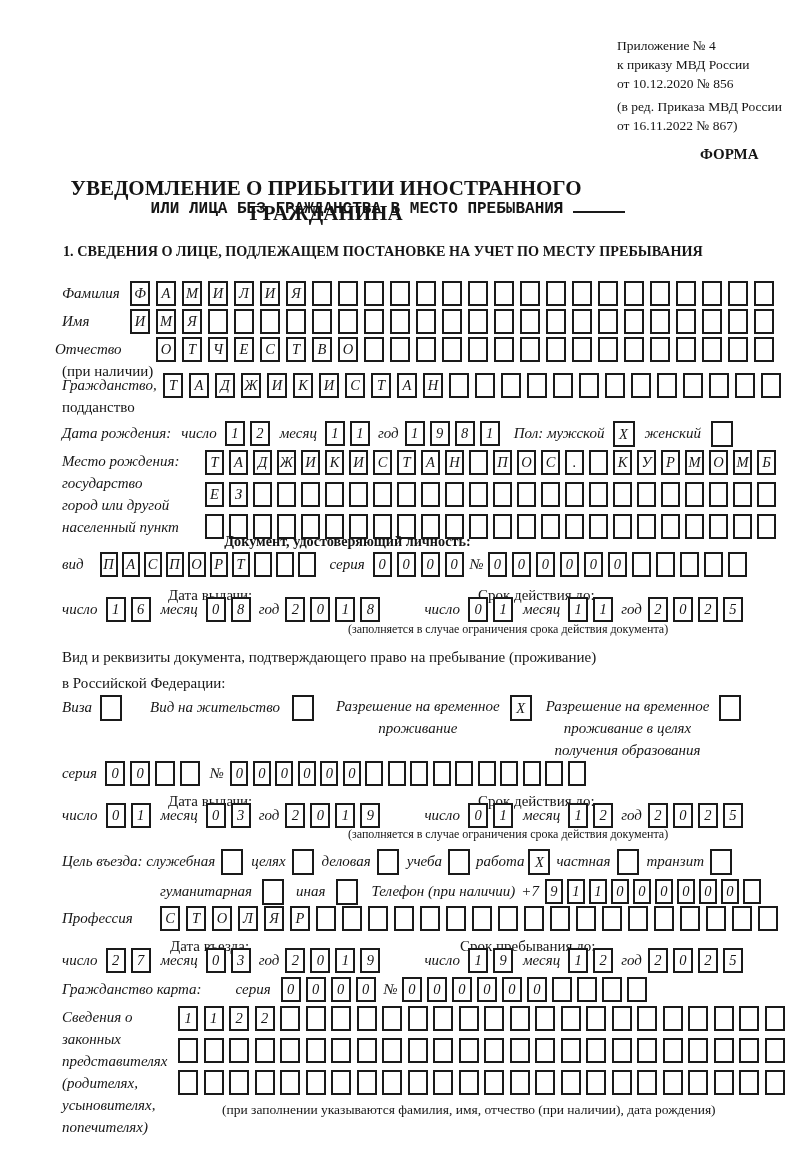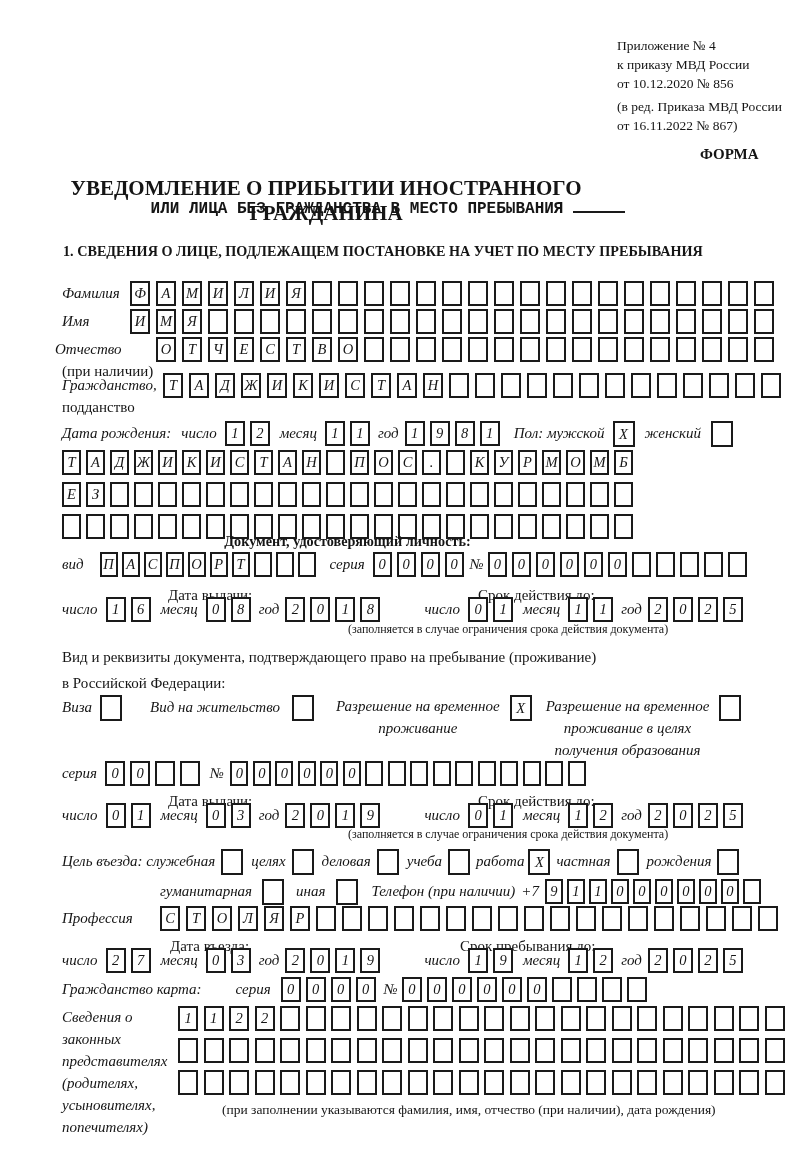--- a/index.html
+++ b/index.html
@@ -204,20 +204,26 @@
     <span class="boxes cbx mr10">
         <span class="box">X</span>
       </span>
     <span class="lbl mr10">женский</span>
     <span class="boxes cbx">
         <span class="box"></span>
       </span>
   </div>
 
   <div class="abs row" style="left:62px;top:450px;">
+    <div class="w143">
+      <div class="lbl lh22">Место рождения:</div>
+      <div class="lbl lh22">государство</div>
+      <div class="lbl lh22">город или другой</div>
+      <div class="lbl lh22">населенный пункт</div>
+    </div>
     <div>
       <div class="boxes g24 mb7">
           <span class="box">Т</span>
           <span class="box">А</span>
           <span class="box">Д</span>
           <span class="box">Ж</span>
           <span class="box">И</span>
           <span class="box">К</span>
           <span class="box">И</span>
           <span class="box">С</span>
@@ -492,21 +498,21 @@
         <span class="box"></span>
       </span>
     <span class="lbl mr4">работа</span>
     <span class="boxes cbx mr6">
         <span class="box">X</span>
       </span>
     <span class="lbl mr6">частная</span>
     <span class="boxes cbx mr8">
         <span class="box"></span>
       </span>
-    <span class="lbl mr6">рождения</span>
+    <span class="lbl mr6">транзит</span>
     <span class="boxes cbx">
         <span class="box"></span>
       </span>
   </div>
 
   <div class="abs row" style="left:160px;top:879px;">
     <span class="lbl mr10">гуманитарная</span>
     <span class="boxes cbx mr12">
         <span class="box"></span>
       </span>

